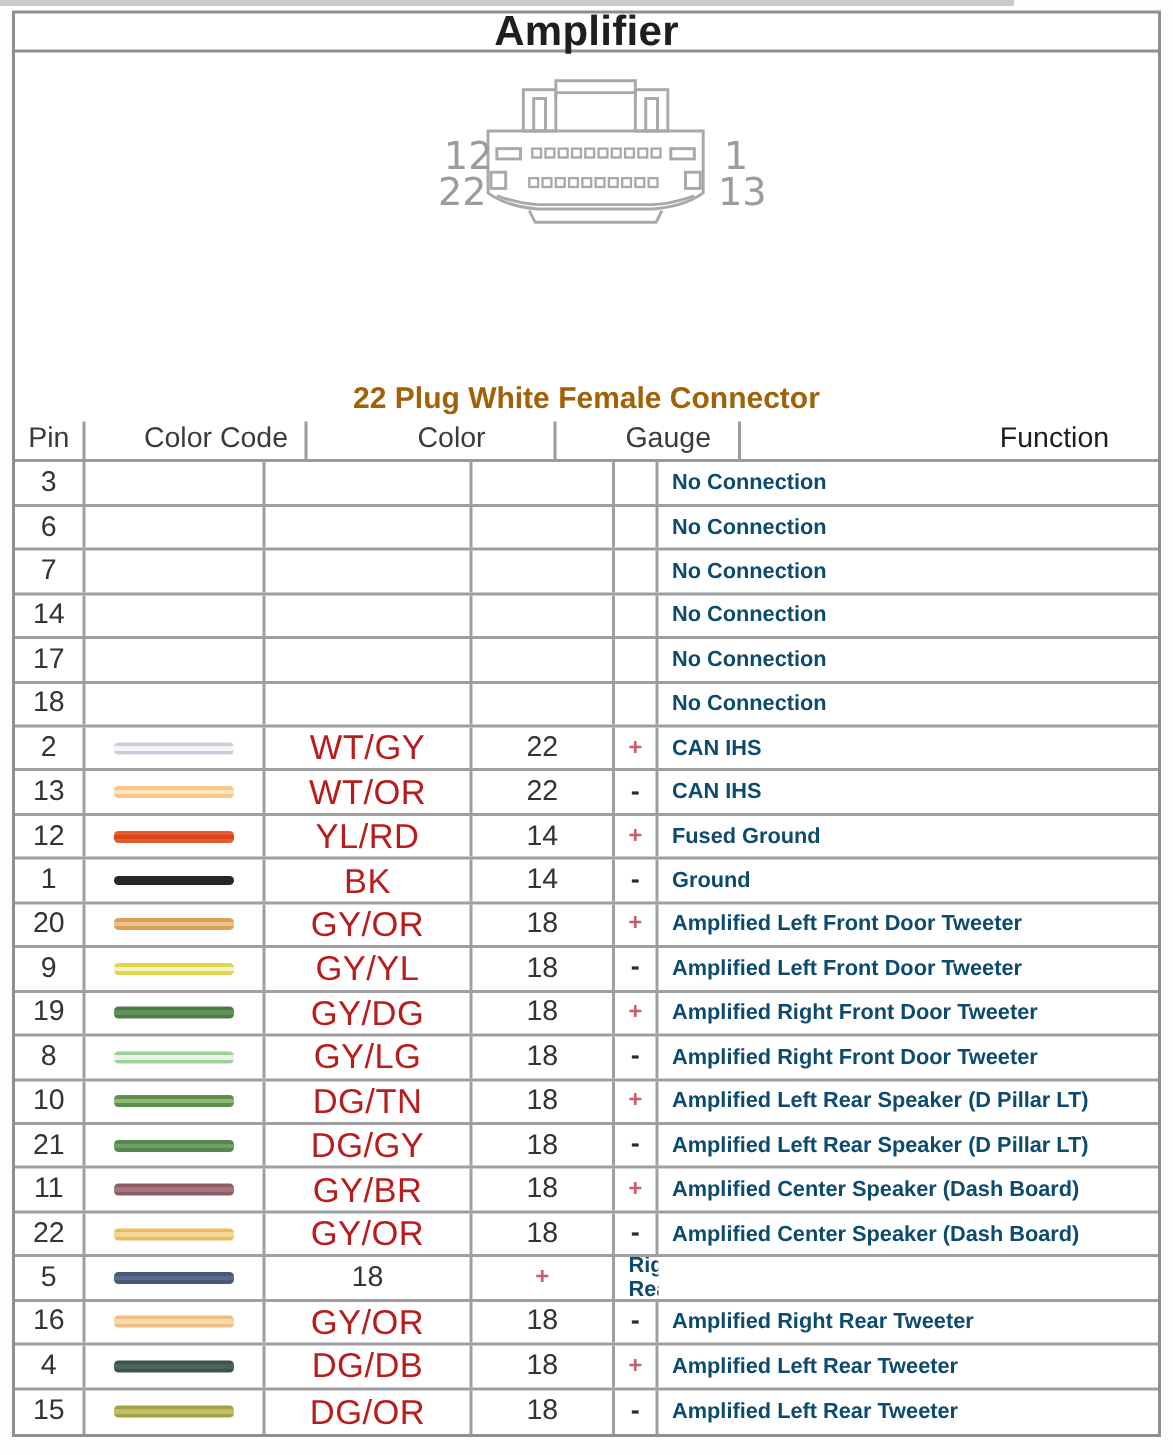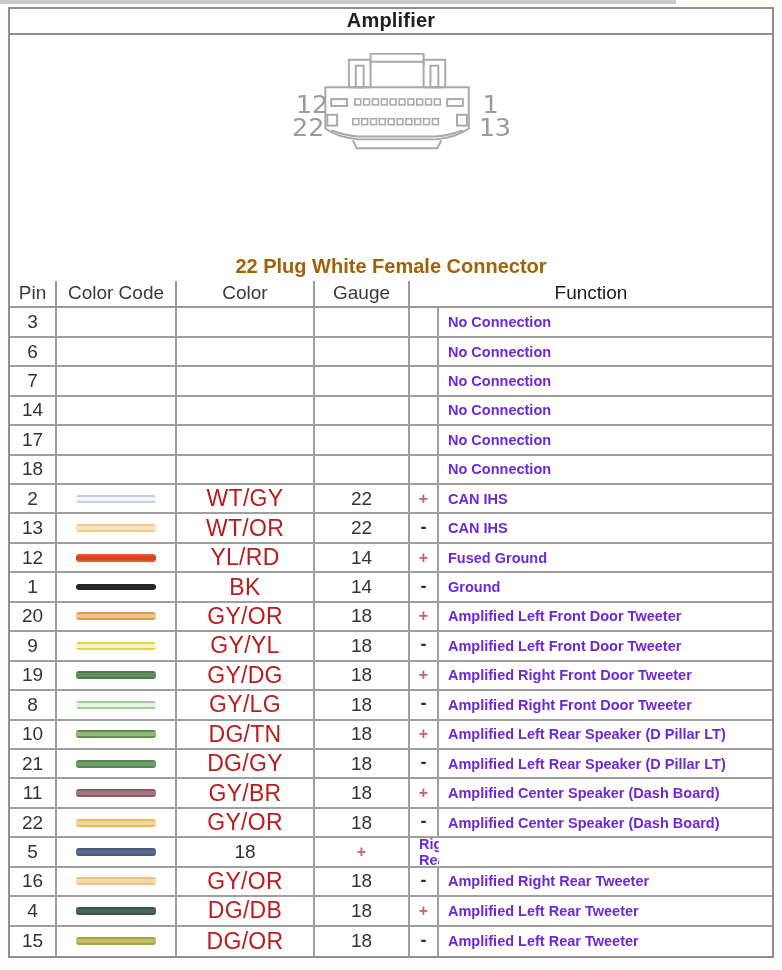--- a/index.html
+++ b/index.html
@@ -18,37 +18,37 @@
     position:absolute;left:8px;top:7px;width:766px;height:951px;
     border:2px solid #8f8f8f;background:#fff;
     box-sizing:border-box;
     display:flex;flex-direction:column;
   }
   .amp-band{
     height:26px;box-sizing:border-box;
     border-bottom:2px solid #8f8f8f;
     display:flex;align-items:center;justify-content:center;
   }
-  .amp-title{font-size:20px;font-weight:700;color:#1f1f1f;letter-spacing:.2px;text-align:center;}
+  .amp-title{font-size:28px;font-weight:700;color:#1f1f1f;letter-spacing:.2px;text-align:center;}
   .connector-area{
     height:247px;position:relative;box-sizing:border-box;
   }
   .connector-svg{position:absolute;left:278px;top:10px;}
   .conn-label{
     font-family:"DejaVu Sans", sans-serif;
     fill:#9c9c9c;font-size:26px;
   }
   .conn-title{
     position:absolute;left:0;right:0;bottom:3px;
     text-align:center;font-size:20px;font-weight:700;color:#a16207;
   }
   .thead{
     height:28px;box-sizing:border-box;
     border-bottom:2px solid #9a9a9a;
-    display:grid;grid-template-columns:47px 120px 138px 95px 362px;
+    display:grid;grid-template-columns:47px 120px 138px 95px 362px;gap:28px;
   }
   .tbody{flex:1;display:flex;flex-direction:column;}
   .row{
     height:29.45px;box-sizing:border-box;
     border-bottom:2px solid #9f9f9f;
     display:grid;grid-template-columns:47px 120px 138px 95px 29px 333px;
   }
   .row:last-child{border-bottom:none;}
   .cell{
     box-sizing:border-box;border-right:2px solid #9f9f9f;
@@ -65,21 +65,21 @@
   .h-bold{font-size:19px;font-weight:400;color:#1c1c1c;}
   .t-num{font-size:19px;font-weight:400;color:#333;}
   .t-code{font-size:23px;font-weight:400;color:#b91c1c;letter-spacing:.3px;}
   .wire{
     width:80px;height:8px;border-radius:3px;display:block;
   }
   .pol{font-weight:700;line-height:1;}
   .pol-plus{color:#c65f6f;font-size:16px;}
   .pol-minus{color:#2d2d2d;font-size:18px;padding-bottom:3px;}
   .c-func{justify-content:flex-start;padding-left:9px;}
-  .t-func{font-size:14.5px;font-weight:700;color:#6d28d9;}
+  .t-func{font-size:14.5px;font-weight:700;color:#0c4a6e;}
 </style>
 </head>
 <body>
 
 <div class="top-artifact"></div>
 
 <div class="frame">
 
   <div class="amp-band">
     <span class="amp-title">Amplifier</span>

